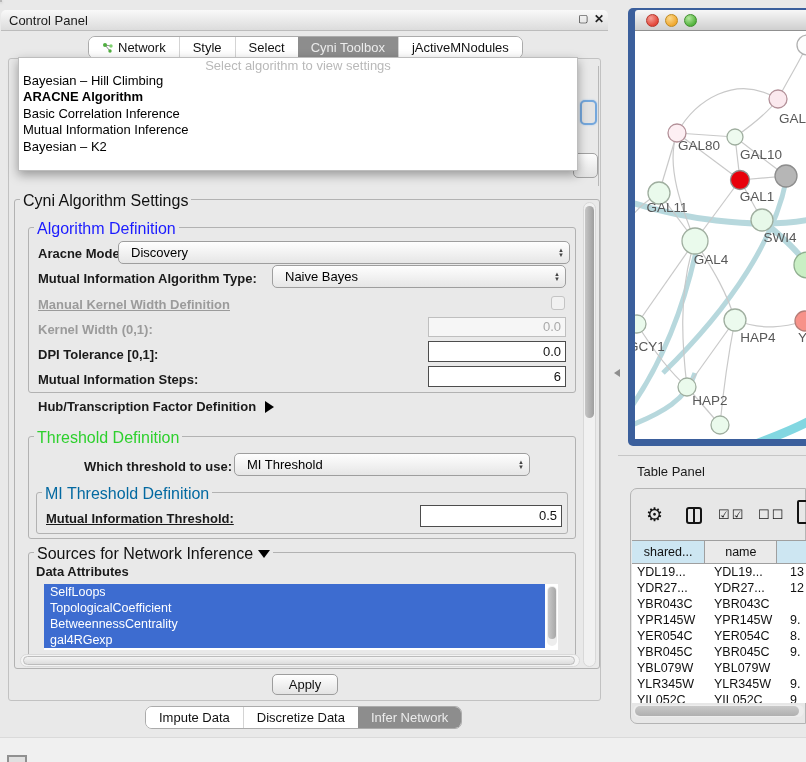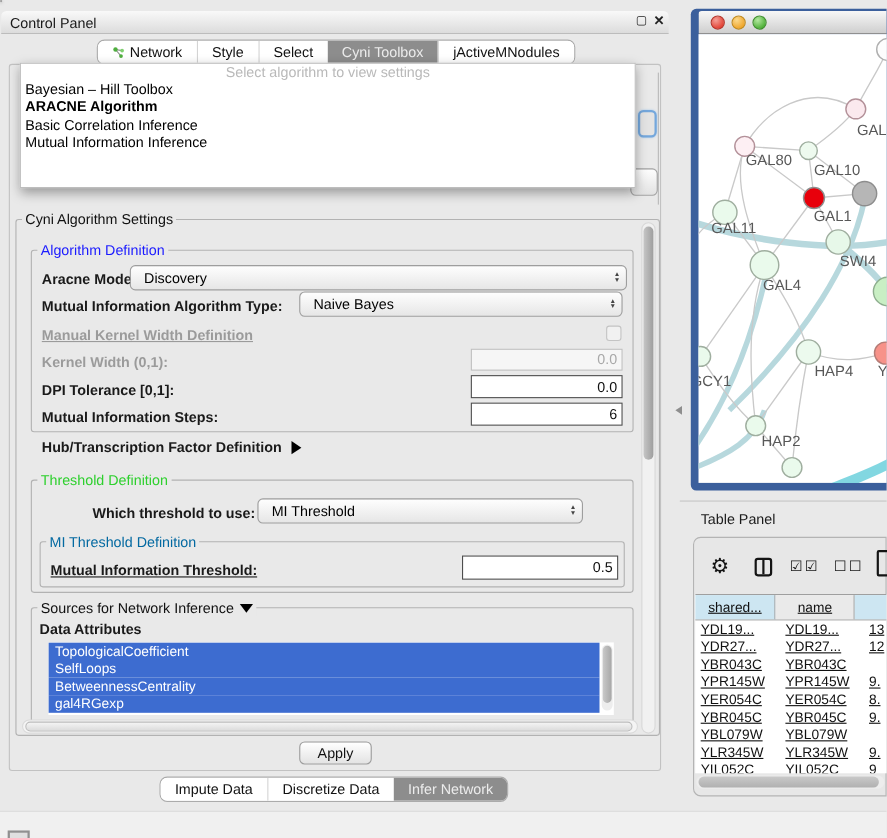--- a/index.html
+++ b/index.html
@@ -42,21 +42,21 @@
 
   
   #algPopup { left:18px; top:57px; width:560px; height:114px; background:#fff;
     border:1px solid #bdbdbd; box-shadow:0 4px 10px rgba(0,0,0,.35); z-index:30; }
   #algPlaceholder { text-align:center; font-size:13px; color:#b9b9b9; height:15px; line-height:15px; }
   .algItem { font-size:13px; line-height:16.4px; padding-left:4px; color:#000; white-space:nowrap; }
   .algItem.bold { font-weight:bold; }
 
   
   .fs { border:1px solid #b2b2b2; border-radius:3px; }
-  .legend { position:absolute; font-size:13px; background:#e9e9e9; padding:0 3px; white-space:nowrap; }
+  .legend { position:absolute; font-size:16px; background:#e9e9e9; padding:0 3px; white-space:nowrap; }
   #fsCyni { left:14px; top:199px; width:586px; height:470px; }
   #legCyni { left:20px; top:192px; }
   #fsAlg { left:28px; top:227px; width:548px; height:166px; }
   #legAlg { left:34px; top:220px; color:#1b1bff; }
   #fsThr { left:28px; top:436px; width:548px; height:103px; }
   #legThr { left:34px; top:429px; color:#2ed02e; }
   #fsMi { left:36px; top:492px; width:532px; height:42px; }
   #legMi { left:42px; top:485px; color:#0369a1; }
   #fsSrc { left:28px; top:552px; width:548px; height:112px; }
   #legSrc { left:34px; top:545px; display:flex; align-items:center; gap:5px; }
@@ -137,21 +137,21 @@
   #tpBox { left:630px; top:488px; width:176px; height:236px; background:#e7e7e7;
     border:1px solid #b4b4b4; border-radius:7px 0 0 7px; }
   #icoGear { left:646px; top:503px; font-size:19px; color:#141414; }
   #icoCols { left:686px; top:507px; width:16px; height:17px; border:2px solid #141414; border-radius:3px; }
   #icoCols .mid { position:absolute; left:5px; top:0; width:2px; height:13px; background:#141414; }
   .pairIco { font-size:13px; color:#141414; letter-spacing:2px; }
   #icoChecked { left:718px; top:507px; }
   #icoUnchecked { left:758px; top:507px; }
   #icoDoc { left:797px; top:500px; width:14px; height:24px; border:2px solid #141414; border-radius:2px; }
 
-  #tbl { left:632px; top:540px; width:174px; height:163px; background:#fff; overflow:hidden;text-decoration:underline; }
+  #tbl { left:632px; top:540px; width:174px; height:163px; background:#fff; overflow:hidden; }
   #tblHead { display:flex; height:24px; border-top:1px solid #9f9f9f; border-bottom:1px solid #9f9f9f; }
   .th { font-size:12.5px; line-height:22px; text-align:center; border-right:1px solid #9f9f9f; }
   .th.blue { background:#cde6f2; } .th.gray { background:#eaeaea; }
   #th1 { width:77px; } #th2 { width:76px; } #th3 { width:30px; border-right:none; }
   .tr { display:flex; height:16px; }
   .td { font-size:12.5px; line-height:16px; padding-left:5px; white-space:nowrap; overflow:hidden; }
   .td.c1 { width:77px; } .td.c2 { width:76px; } .td.c3 { width:21px; }
 
   #tpHScroll { left:633px; top:705px; width:171px; height:12px; background:#ededed; border-radius:6px; }
   #tpHThumb { position:absolute; left:2px; top:1px; width:164px; height:10px;
@@ -252,22 +252,22 @@
 <div class="abs fld" id="fldMith">0.5</div>
 
 <div class="abs fs" id="fsSrc"></div>
 <div class="legend" id="legSrc">
   <span>Sources for Network Inference</span>
   <span class="triDown"></span>
 </div>
 <div class="abs blbl" id="lblDataAttr">Data Attributes</div>
 
 <div class="abs" id="attrList">
+  <div class="attrItem">SelfLoops</div>
   <div class="attrItem">TopologicalCoefficient</div>
-  <div class="attrItem">SelfLoops</div>
   <div class="attrItem">BetweennessCentrality</div>
   <div class="attrItem">gal4RGexp</div>
   <div id="attrScroll">
       <div id="attrThumb"></div>
     </div>
 </div>
 
 <div class="abs" id="hScroll">
     <div id="hThumb"></div>
   </div>
@@ -284,24 +284,25 @@
   <div class="tab">
       <span>Discretize Data</span>
     </div>
   <div class="tab sel">
       <span>Infer Network</span>
     </div>
 </div>
 
 <div class="abs" id="algPopup">
   <div id="algPlaceholder">Select algorithm to view settings</div>
-  <div class="algItem">Bayesian – Hill Toolbox</div>
+  <div class="algItem">Bayesian – Hill Climbing</div>
   <div class="algItem bold">ARACNE Algorithm</div>
   <div class="algItem">Basic Correlation Inference</div>
   <div class="algItem">Mutual Information Inference</div>
+  <div class="algItem">Bayesian – K2</div>
 </div>
 
 <div class="abs" id="splitArrow"></div>
 
 <div class="abs" id="netWindow">
   <div id="netTitlebar">
     <div class="light" id="lightRed"></div>
     <div class="light" id="lightYellow"></div>
     <div class="light" id="lightGreen"></div>
   </div>

